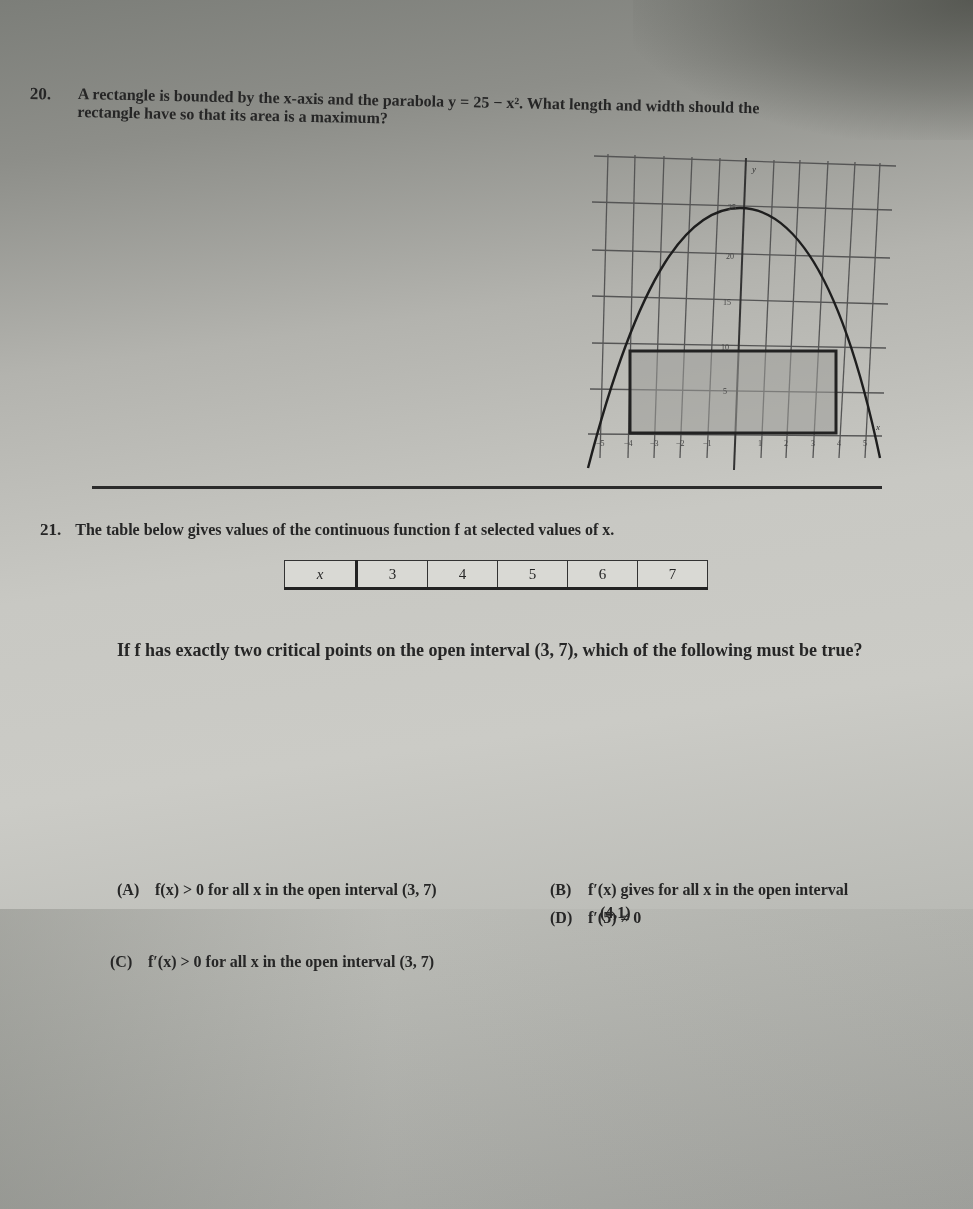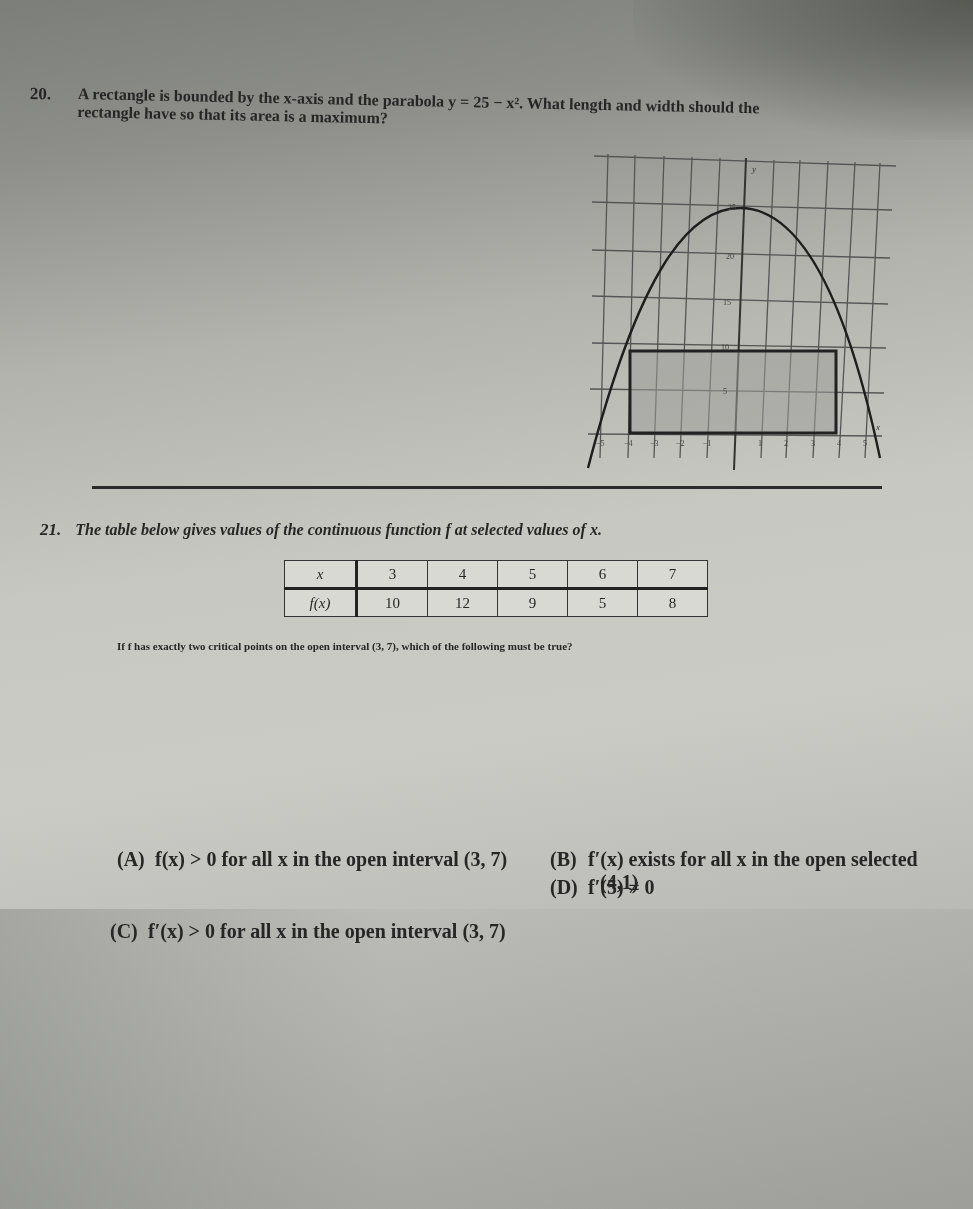--- a/index.html
+++ b/index.html
@@ -20,35 +20,35 @@
     pointer-events: none;
   }
   .abs { position: absolute; }
   .qnum { font-weight: bold; font-size: 17px; }
   .qtext { font-weight: bold; font-size: 16px; line-height: 17px; }
   .q20 { left: 30px; top: 84px; width: 860px; transform: rotate(1.2deg); transform-origin: left top; }
   .q20 .qnum { position: absolute; left: 0; top: 0; }
   .q20 .line1 { position: absolute; left: 48px; top: 0; white-space: nowrap; }
   .q20 .line2 { position: absolute; left: 48px; top: 18px; white-space: nowrap; }
   .divider { left: 92px; top: 486px; width: 790px; height: 3px; background: #2b2b2b; }
-  .q21 { left: 40px; top: 520px; white-space: nowrap; font-style: italic; }
+  .q21 { left: 40px; top: 520px; white-space: nowrap; }
   .q21 .qnum { margin-right: 10px; }
   table.values {
     position: absolute; left: 284px; top: 560px; border-collapse: collapse;
     font-size: 15px; background: #d9d9d4;
   }
   table.values td {
     border: 1.5px solid #333; height: 26px; text-align: center; padding: 0;
     font-family: "Liberation Serif", serif;
   }
   table.values td.hdr { width: 70px; border-right: 3px solid #222; font-style: italic; }
   table.values td.cell { width: 69px; }
   table.values tr.row-x td { border-bottom: 3px solid #222; }
-  .prompt { left: 117px; top: 640px; white-space: nowrap; font-size: 11px; font-weight: bold; }
-  .choice { font-size: 20px; font-weight: bold; white-space: nowrap; }
+  .prompt { left: 117px; top: 640px; white-space: nowrap; font-size: 18px; font-weight: bold; }
+  .choice { font-size: 16px; font-weight: bold; white-space: nowrap; margin-top: 33px; }
   .choice .lbl { display: inline-block; width: 38px; }
   .ch-a { left: 117px; top: 848px; }
   .ch-b { left: 550px; top: 848px; }
   .ch-b2 { left: 600px; top: 871px; }
   .ch-c { left: 110px; top: 920px; }
   .ch-d { left: 550px; top: 876px; }
   .graph { left: 580px; top: 148px; width: 320px; height: 340px; }
 </style>
 </head>
 <body>
@@ -118,38 +118,30 @@
 <table class="values">
   <tbody>
       <tr class="row-x">
     <td class="hdr">x</td>
     <td class="cell">3</td>
     <td class="cell">4</td>
     <td class="cell">5</td>
     <td class="cell">6</td>
     <td class="cell">7</td>
   </tr>
-  <tr>
-    <td class="hdr">f(x)</td>
-    <td class="cell">10</td>
-    <td class="cell">12</td>
-    <td class="cell">9</td>
-    <td class="cell">5</td>
-    <td class="cell">8</td>
-  </tr>
 </tbody>
   </table>
 
 <div class="abs prompt">If f has exactly two critical points on the open interval (3, 7), which of the following must be true?</div>
 
 <div class="abs choice ch-a">
   <span class="lbl">(A)</span><span>f(x) &gt; 0 for all x in the open interval (3, 7)</span>
 </div>
 <div class="abs choice ch-b">
-  <span class="lbl">(B)</span><span>f′(x) exists for all x in the open selected</span>
+  <span class="lbl">(B)</span><span>f′(x) gives for all x in the open interval</span>
 </div>
 <div class="abs choice ch-b2">(4,1)</div>
 <div class="abs choice ch-c">
   <span class="lbl">(C)</span><span>f′(x) &gt; 0 for all x in the open interval (3, 7)</span>
 </div>
 <div class="abs choice ch-d">
   <span class="lbl">(D)</span><span>f′(5) ≠ 0</span>
 </div>
 
 </body></html>

